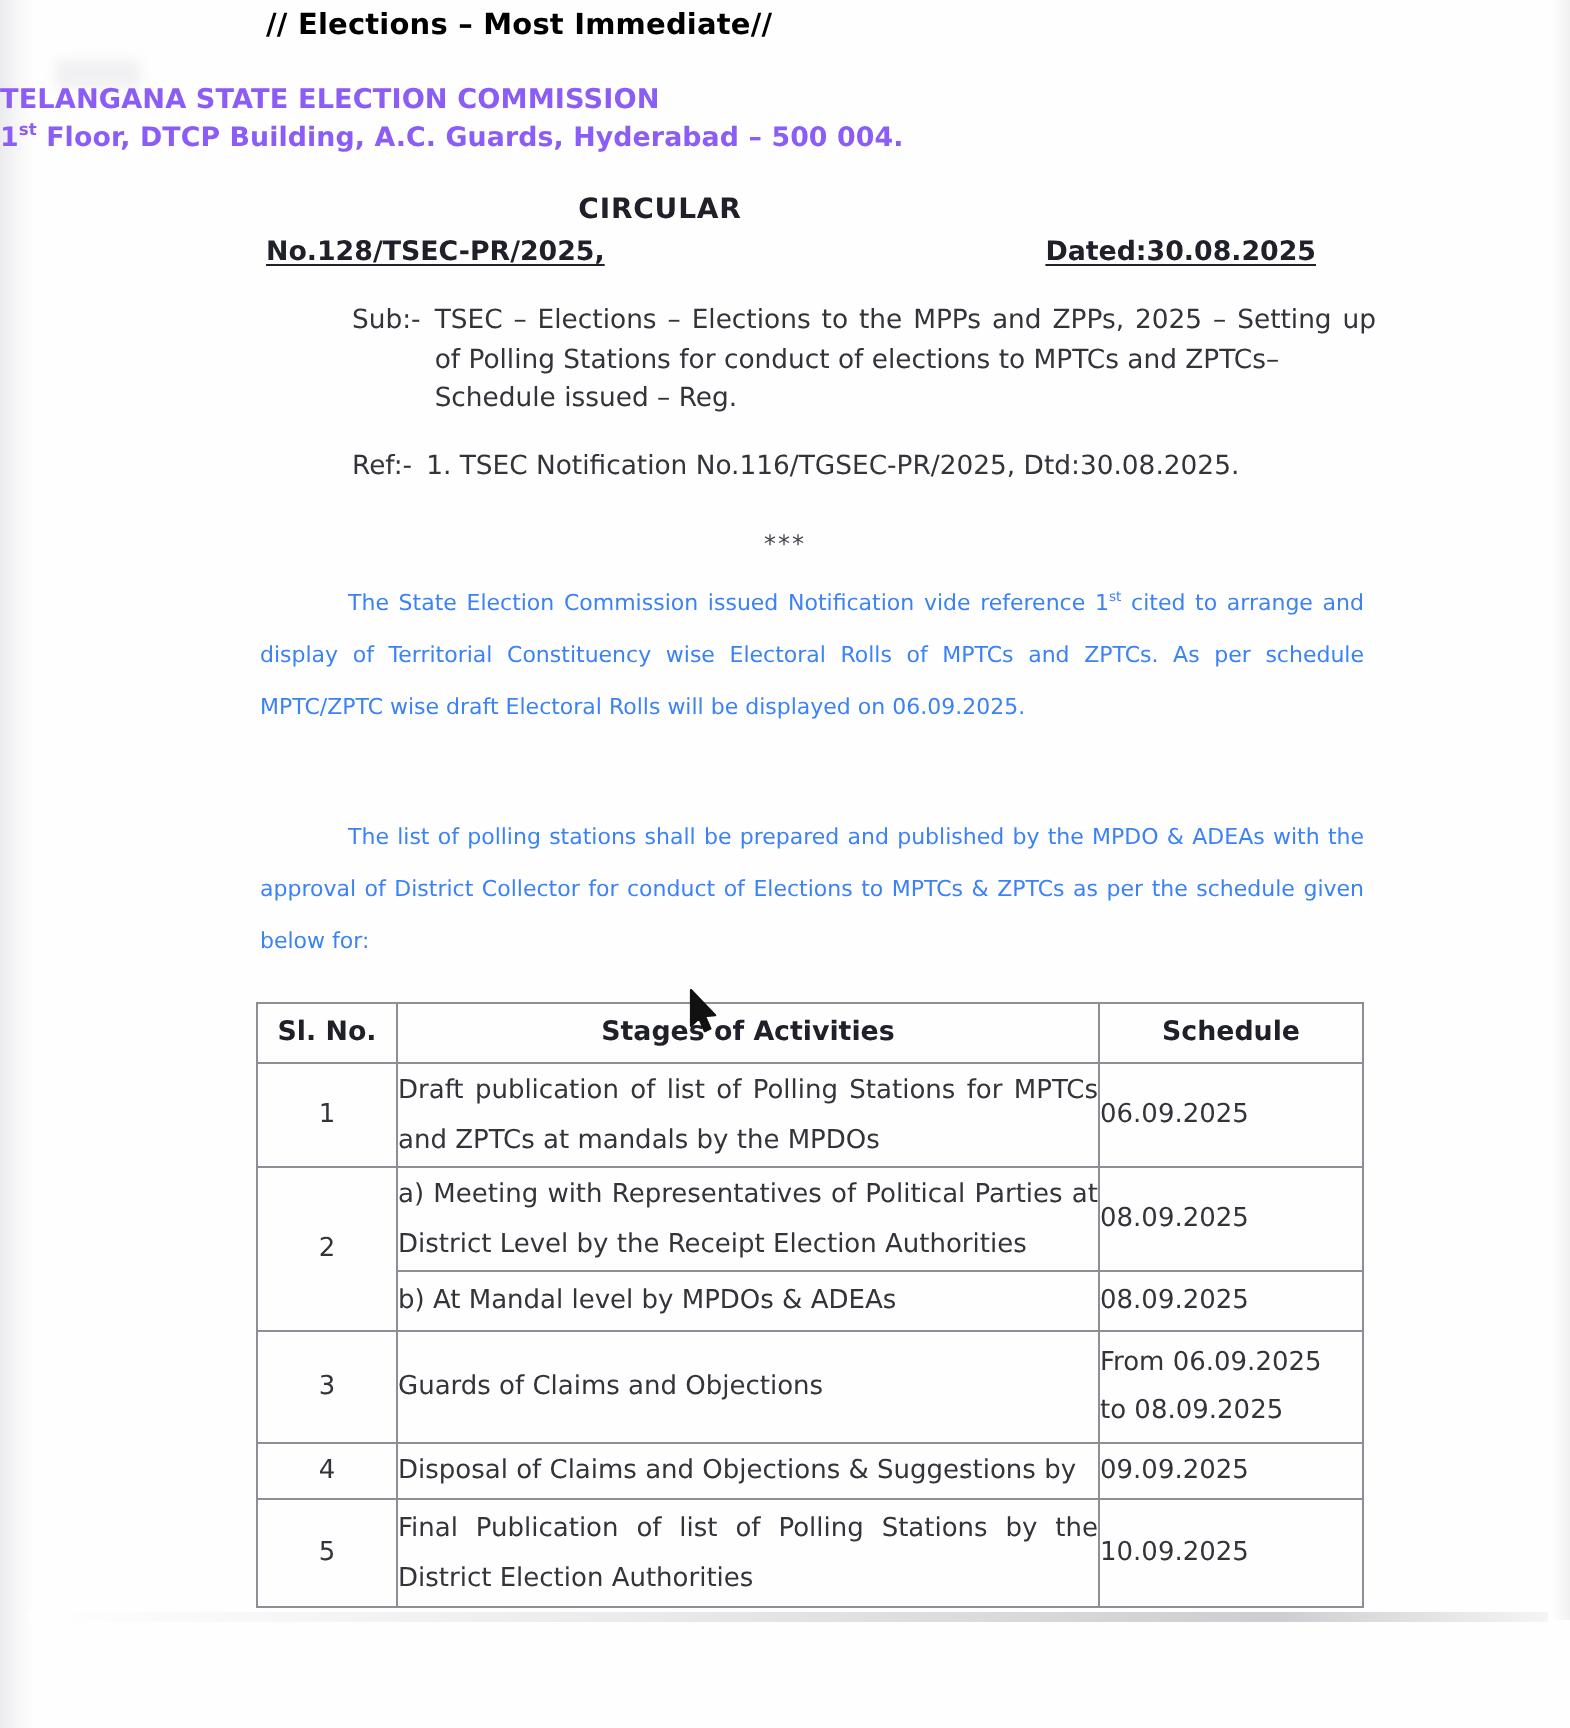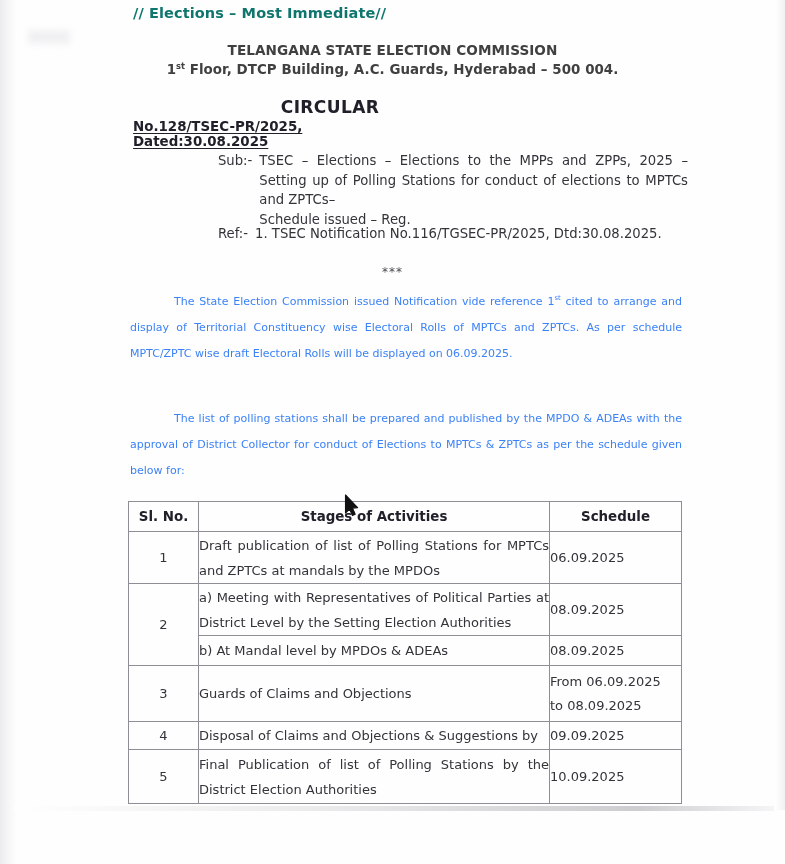--- a/index.html
+++ b/index.html
@@ -62,77 +62,74 @@
   }
 
   
   .banner {
     position: absolute;
     left: 133px;
     top: 5px;
     font-size: 14.5px;
     font-weight: bold;
     letter-spacing: .1px;
-    color: #0f766e;
+    color: #000000;
   }
 
   .org-block {
     position: absolute;
     left: 0; top: 41px;
     width: 785px;
-    text-align: center;
     font-weight: bold;
     font-size: 13.6px;
     line-height: 19px;
-    color: #404040;
+    color: #8b5cf6;
     letter-spacing: .05px;
   }
   .org-block .line2 { font-size: 13.4px; }
   sup { font-size: .62em; vertical-align: super; line-height: 0; }
 
   .circular-word {
     position: absolute;
     left: 0; top: 97px;
     width: 660px;
     text-align: center;
     font-weight: bold;
-    font-size: 17px;
+    font-size: 14px;
     letter-spacing: .4px;
     color: #20202a;
   }
 
   .ref-row {
     position: absolute;
     left: 133px; top: 119px;
     width: 525px;
     display: flex;
     justify-content: space-between;
     font-size: 13.4px;
     font-weight: bold;
     color: #20202a;
-    flex-direction: column;
   }
   .ref-row span {
     text-decoration: underline;
     text-underline-offset: 2px;
   }
 
   
   .labelled {
     position: absolute;
     display: flex;
     font-size: 13.2px;
     line-height: 19.5px;
     color: #33333a;
   }
   .labelled .lbl {
     flex: 0 0 auto;
     padding-right: 7px;
     white-space: nowrap;
-    margin-left: 42px;
   }
   .labelled .body { flex: 1 1 auto; }
 
   .sub-block { left: 176px; top: 151px; width: 512px; }
   .sub-block .body p {
     margin: 0;
     text-align: justify;
     text-justify: inter-word;
   }
   .sub-block .body p:last-child { text-align: left; }
@@ -292,21 +289,21 @@
       </thead>
       <tbody>
         <tr class="r1">
           <td class="c-sl">1</td>
           <td class="c-act">Draft publication of list of Polling Stations for MPTCs and ZPTCs at mandals by the MPDOs</td>
           <td class="c-sch">06.09.2025</td>
         </tr>
 
         <tr class="r2a">
           <td class="c-sl" rowspan="2">2</td>
-          <td class="c-act">a) Meeting with Representatives of Political Parties at District Level by the Setting Election Authorities</td>
+          <td class="c-act">a) Meeting with Representatives of Political Parties at District Level by the Receipt Election Authorities</td>
           <td class="c-sch">08.09.2025</td>
         </tr>
         <tr class="r2b">
           <td class="c-act nojust">b) At Mandal level by MPDOs &amp; ADEAs</td>
           <td class="c-sch">08.09.2025</td>
         </tr>
 
         <tr class="r3">
           <td class="c-sl">3</td>
           <td class="c-act nojust">Guards of Claims and Objections</td>

